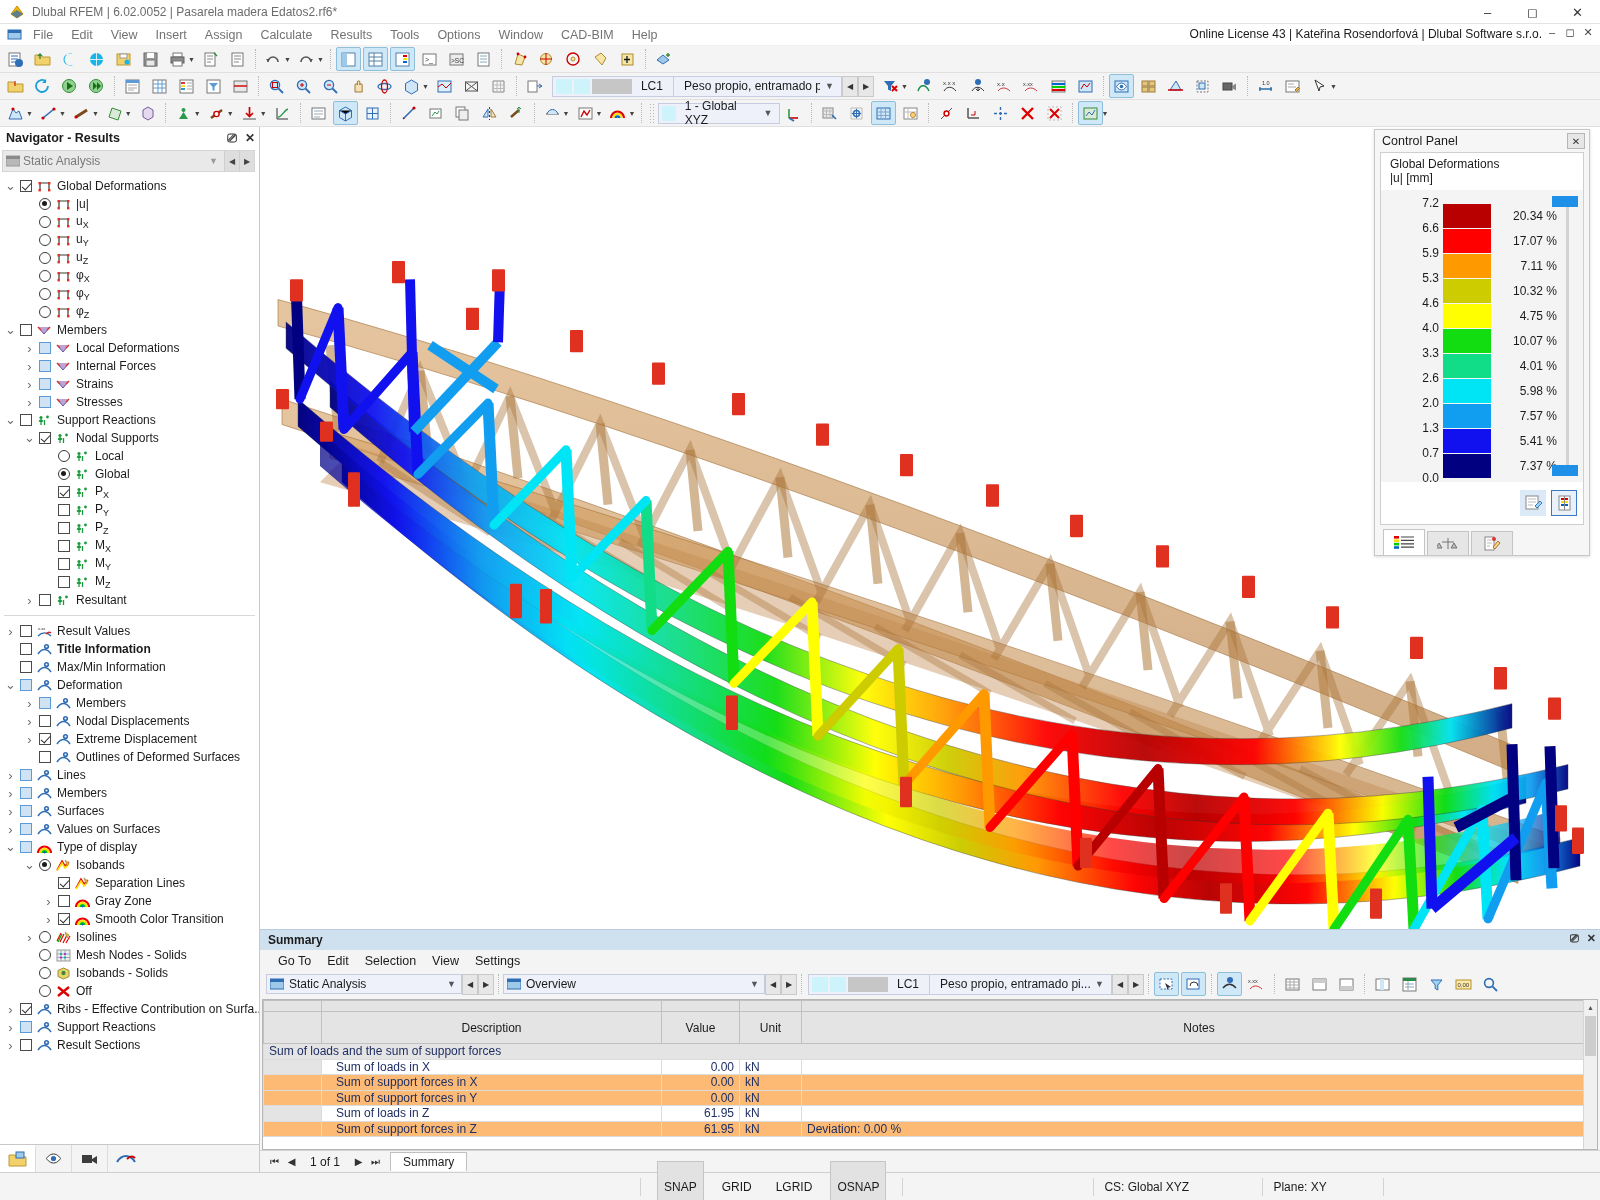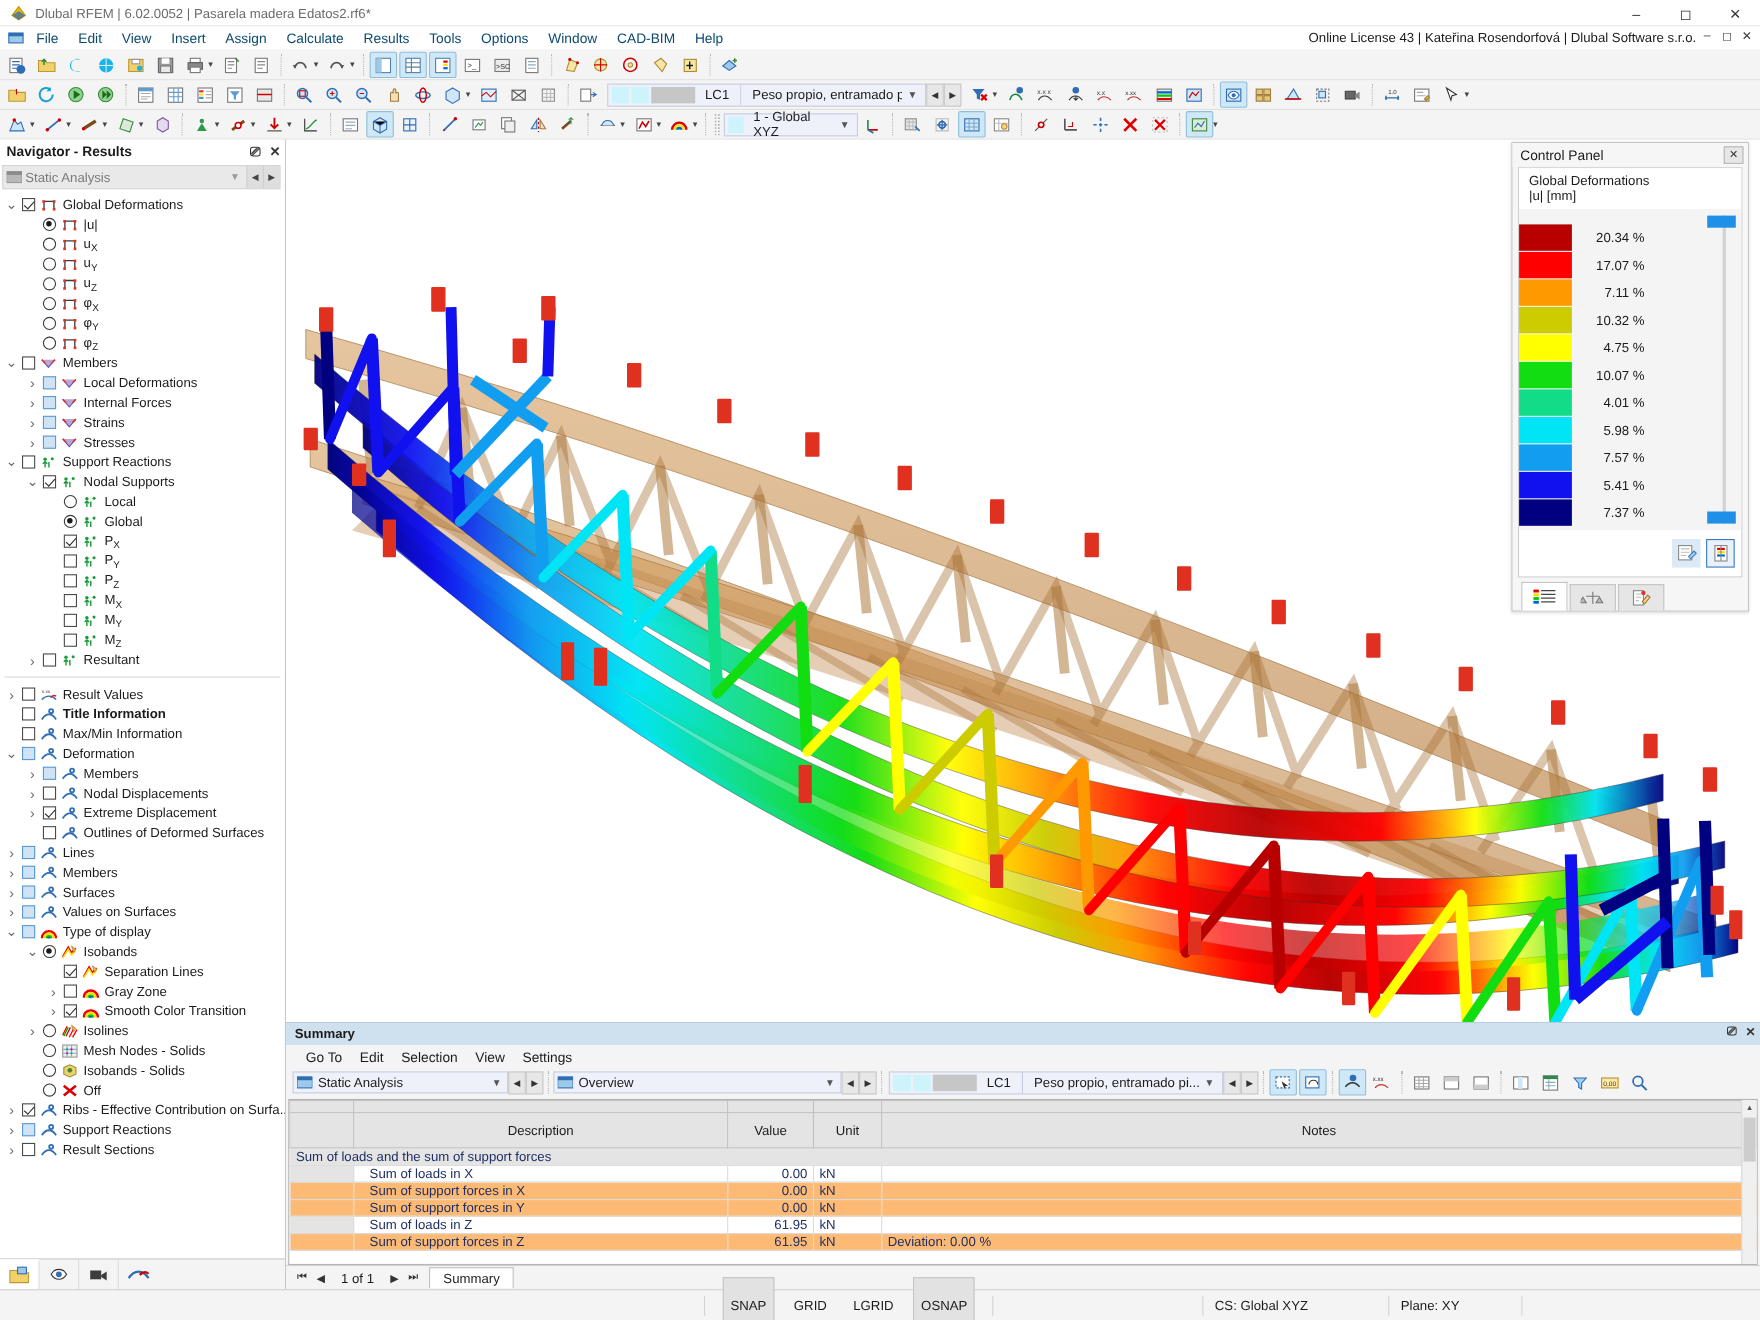--- a/index.html
+++ b/index.html
@@ -25,21 +25,21 @@
   .win-btns { position: absolute; right: 0; top: 0; height: 24px; display: flex; }
   .win-btn { width: 45px; height: 24px; display: flex; align-items: center; justify-content: center;
              font-size: 13px; color: #333; }
 
   
   .menubar {
     height: 22px; background: #ffffff; display: flex; align-items: center;
     flex: 0 0 22px; position: relative; border-bottom: 1px solid #f0f0f0;
   }
   .menubar .mb-icon { width: 20px; margin-left: 4px; display:flex; align-items:center; justify-content:center; }
-  .menubar .mi { padding: 2px 9px; font-size: 12.5px; color: #0c4a6e; cursor: default; }
+  .menubar .mi { padding: 2px 9px; font-size: 12.5px; color: #737373; cursor: default; }
   .license {
     position: absolute; right: 58px; top: 3px; font-size: 12px; color: #1b1b1b;
   }
   .sub-win-btns { position:absolute; right: 4px; top: 2px; display:flex; gap:2px; color:#444; font-size:11px;}
   .sub-win-btns span { width:16px; text-align:center; }
 
   
   .toolbar {
     height: 27px; background: #f4f4f4; display: flex; align-items: center;
     border-bottom: 1px solid #e0e0e0; flex: 0 0 27px; padding-left: 2px; overflow:hidden;
@@ -1831,20 +1831,34 @@
           <div class="cp-title">
             <span class="t">Control Panel</span>
             <span class="cp-close">✕</span>
           </div>
           <div class="cp-box">
             <div class="cp-head">
               <div>Global Deformations</div>
               <div>|u| [mm]</div>
             </div>
             <div class="cp-scale">
+              <div class="scale-ticks" id="scaleTicks">
+                  <div style="top: 0px;">7.2</div>
+                  <div style="top: 25px;">6.6</div>
+                  <div style="top: 50px;">5.9</div>
+                  <div style="top: 75px;">5.3</div>
+                  <div style="top: 100px;">4.6</div>
+                  <div style="top: 125px;">4.0</div>
+                  <div style="top: 150px;">3.3</div>
+                  <div style="top: 175px;">2.6</div>
+                  <div style="top: 200px;">2.0</div>
+                  <div style="top: 225px;">1.3</div>
+                  <div style="top: 250px;">0.7</div>
+                  <div style="top: 275px;">0.0</div>
+                </div>
               <div class="scale-bars" id="scaleBars">
                   <div class="bar" style="top: 8px; height: 24px; background: rgb(184, 0, 0);"></div>
                   <div class="bar" style="top: 33px; height: 24px; background: rgb(255, 0, 0);"></div>
                   <div class="bar" style="top: 58px; height: 24px; background: rgb(255, 153, 0);"></div>
                   <div class="bar" style="top: 83px; height: 24px; background: rgb(204, 204, 0);"></div>
                   <div class="bar" style="top: 108px; height: 24px; background: rgb(255, 255, 0);"></div>
                   <div class="bar" style="top: 133px; height: 24px; background: rgb(17, 221, 17);"></div>
                   <div class="bar" style="top: 158px; height: 24px; background: rgb(17, 221, 136);"></div>
                   <div class="bar" style="top: 183px; height: 24px; background: rgb(0, 229, 245);"></div>
                   <div class="bar" style="top: 208px; height: 24px; background: rgb(17, 158, 240);"></div>

